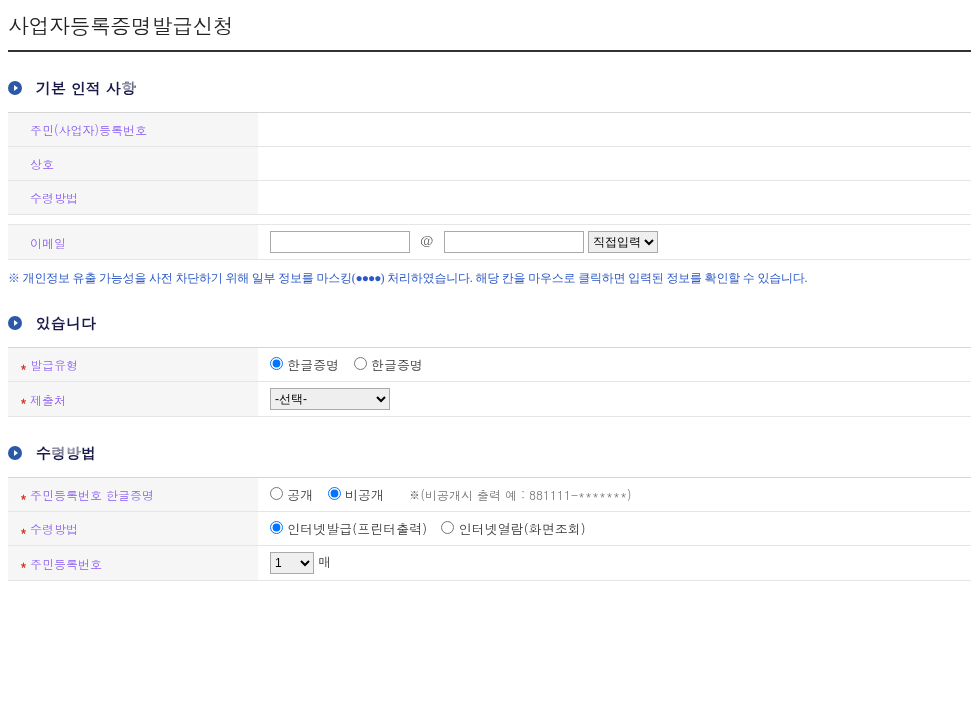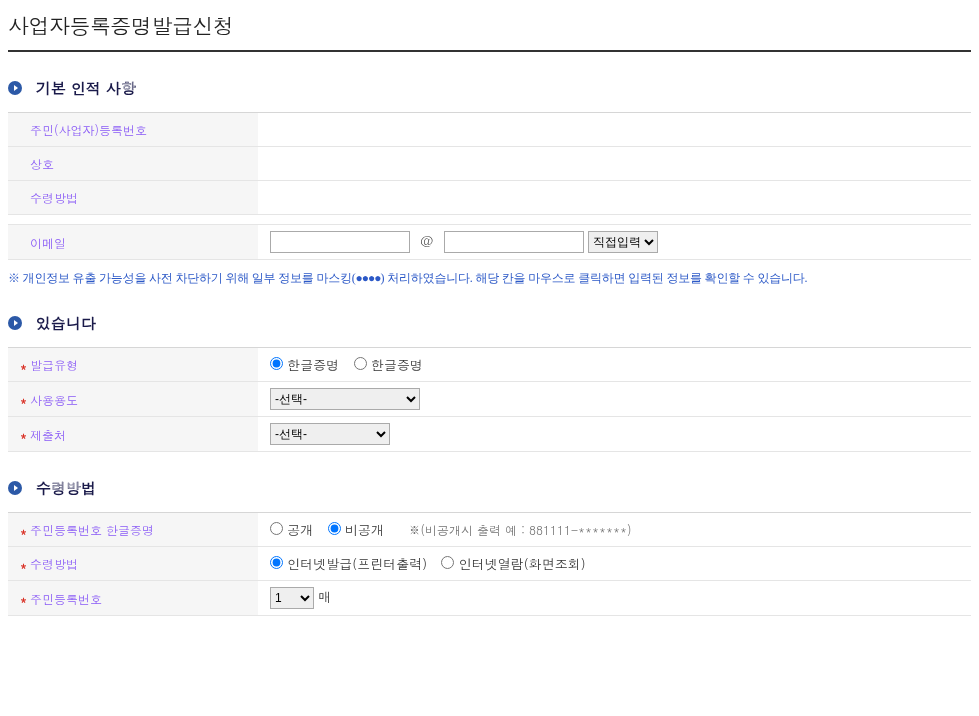--- a/index.html
+++ b/index.html
@@ -173,28 +173,20 @@
 <table class="form-table">
   <tbody>
       <tr>
     <th class="required">발급유형</th>
     <td class="radio-group">
       <label><input type="radio" name="certtype" checked="" style=""> <span>한글증명</span></label>
       <label><input type="radio" name="certtype" style=""> <span>한글증명</span></label>
     </td>
   </tr>
   <tr>
-    <th class="required">사용용도</th>
-    <td>
-      <select class="sel-sm wide">
-        <option>-선택-</option>
-      </select>
-    </td>
-  </tr>
-  <tr>
     <th class="required">제출처</th>
     <td>
       <select class="sel-sm narrow">
         <option>-선택-</option>
       </select>
     </td>
   </tr>
 </tbody>
   </table>
 

